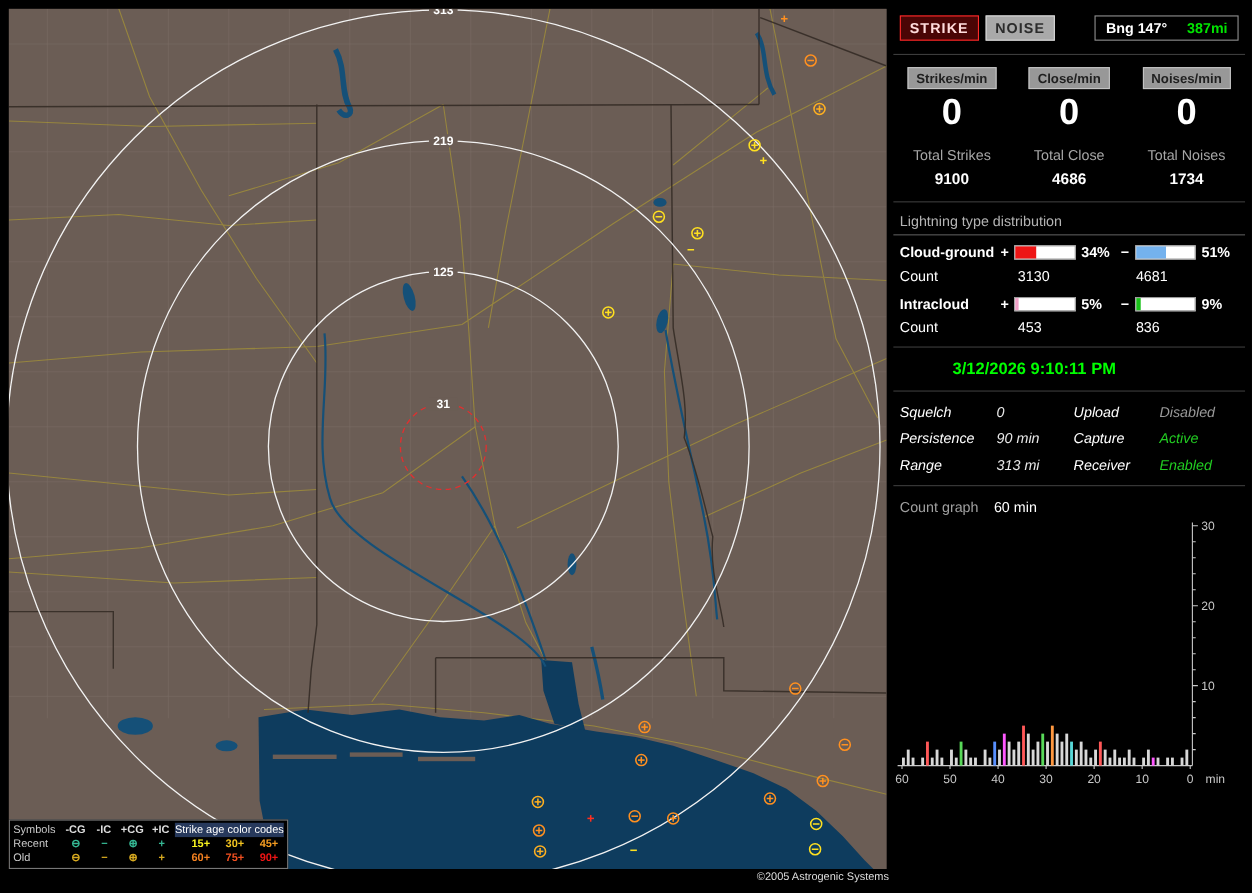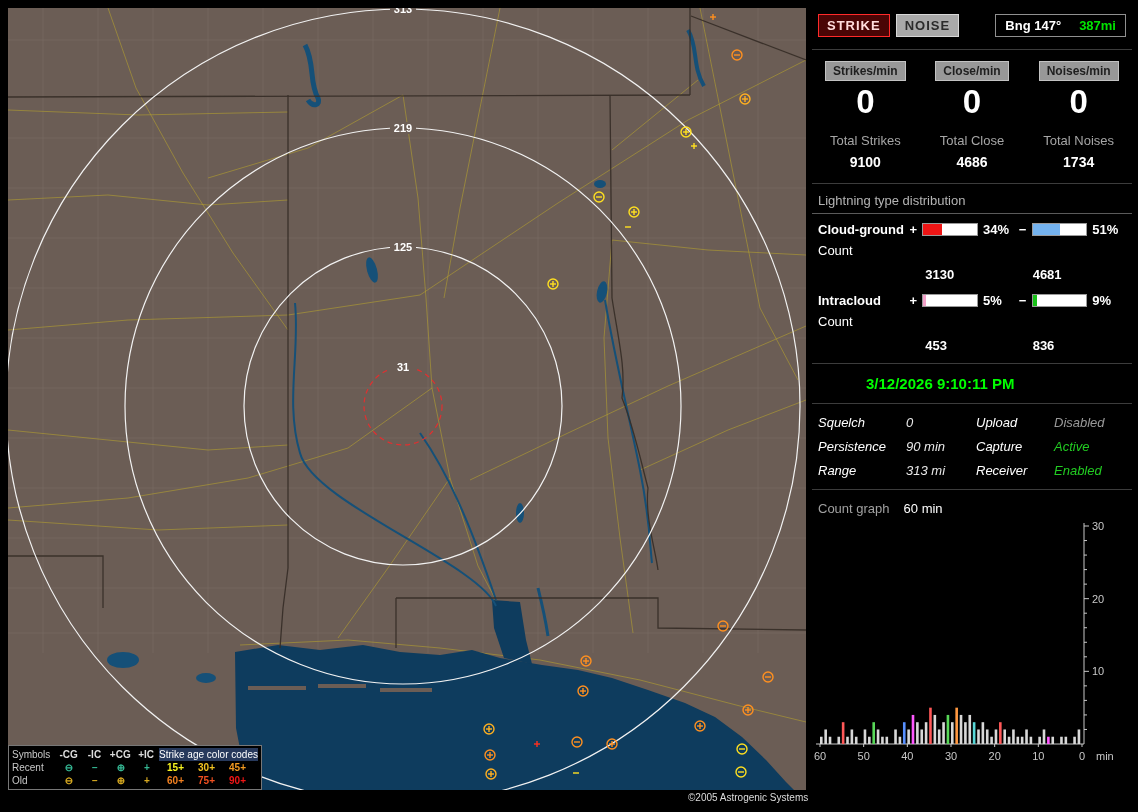--- a/index.html
+++ b/index.html
@@ -6,21 +6,21 @@
   body{width:1138px;height:812px;overflow:hidden;font-family:"Liberation Sans",sans-serif;}
   .screen{position:relative;width:1040px;height:812px;background:#000;border-radius:13px;}
 
   
   .map-area{position:absolute;left:8px;top:8px;width:798px;height:782px;overflow:hidden;background:#6b5d55;}
   .legend{position:absolute;left:0;bottom:0;width:246px;background:#000;border:1px solid #777;
           font-size:10px;color:#ddd;padding:2px 3px;line-height:13px;}
   .lg-row{display:flex;align-items:center;height:13px;white-space:nowrap;}
   .lg-c0{width:44px;color:#c9c9c9;}
   .lg-sym{width:26px;text-align:center;font-weight:bold;}
-  .lg-age{width:31px;text-align:center;font-weight:bold;}
+  .lg-age{width:31px;text-align:right;font-weight:bold;}
   .lg-age-head{flex:1;background:#27395c;text-align:center;color:#fff;}
   .copyright{position:absolute;left:688px;top:792px;color:#ddd;font-size:10px;}
 
   
   .panel{position:absolute;left:812px;top:10px;width:320px;height:794px;color:#fff;font-size:13px;overflow:hidden;}
   .p-header{display:flex;align-items:center;gap:6px;padding:4px 6px 9px;}
   .strike-btn{background:#4a0505;border:1px solid #ff2a2a;color:#ffdcdc;font-weight:bold;font-size:13px;
               letter-spacing:1px;padding:3px 8px;font-family:inherit;cursor:pointer;}
   .noise-btn{background:#a9a9a9;border:1px solid #d8d8d8;color:#2b2b2b;font-weight:bold;font-size:13px;
              letter-spacing:1px;padding:3px 8px;font-family:inherit;cursor:pointer;}
@@ -35,21 +35,21 @@
   .tvalue{font-weight:bold;margin-top:6px;padding-bottom:10px;font-size:14px;}
   .dist-title{color:#b4b4b4;padding:6px 6px 5px;border-bottom:1px solid #5a5a5a;margin-bottom:4px;}
   .dist-row{display:flex;align-items:center;padding:4px 6px;font-weight:bold;}
   .d-label{width:90px;}
   .d-sign{width:12px;text-align:center;}
   .bar{width:54px;height:11px;background:#fff;border:1px solid #9a9a9a;margin:0 3px;}
   .bar>div{height:100%;}
   .d-pct{width:34px;margin-left:2px;}
   .count-row{display:flex;padding:2px 6px 7px;}
   .c-label{width:104px;}
-  .c-val{width:104px;font-weight:bold;padding-left:14px;margin-top:24px;}
+  .c-val{width:104px;font-weight:normal;padding-left:14px;}
   .datetime{font-size:15px;font-weight:bold;padding:8px 6px;}
   .settings-grid{display:grid;grid-template-columns:88px 70px 78px 70px;row-gap:9px;padding:8px 6px;font-style:italic;}
   .stats-grid{display:grid;grid-template-columns:88px 80px 84px 56px;row-gap:9px;padding:8px 6px 2px;}
   .glabel{color:#a0a0a0;}
   .trend-row{display:flex;gap:14px;padding:8px 6px 0;}
   #trend-svg{display:block;margin-top:2px;}
 </style>
 </head>
 <body>
 

